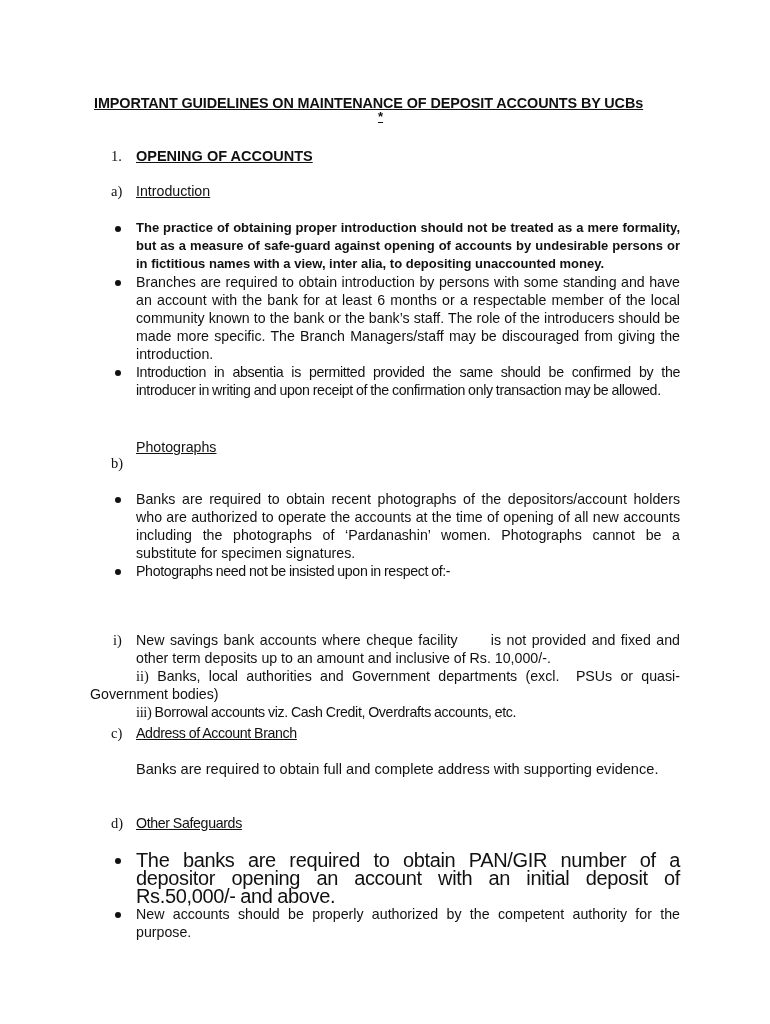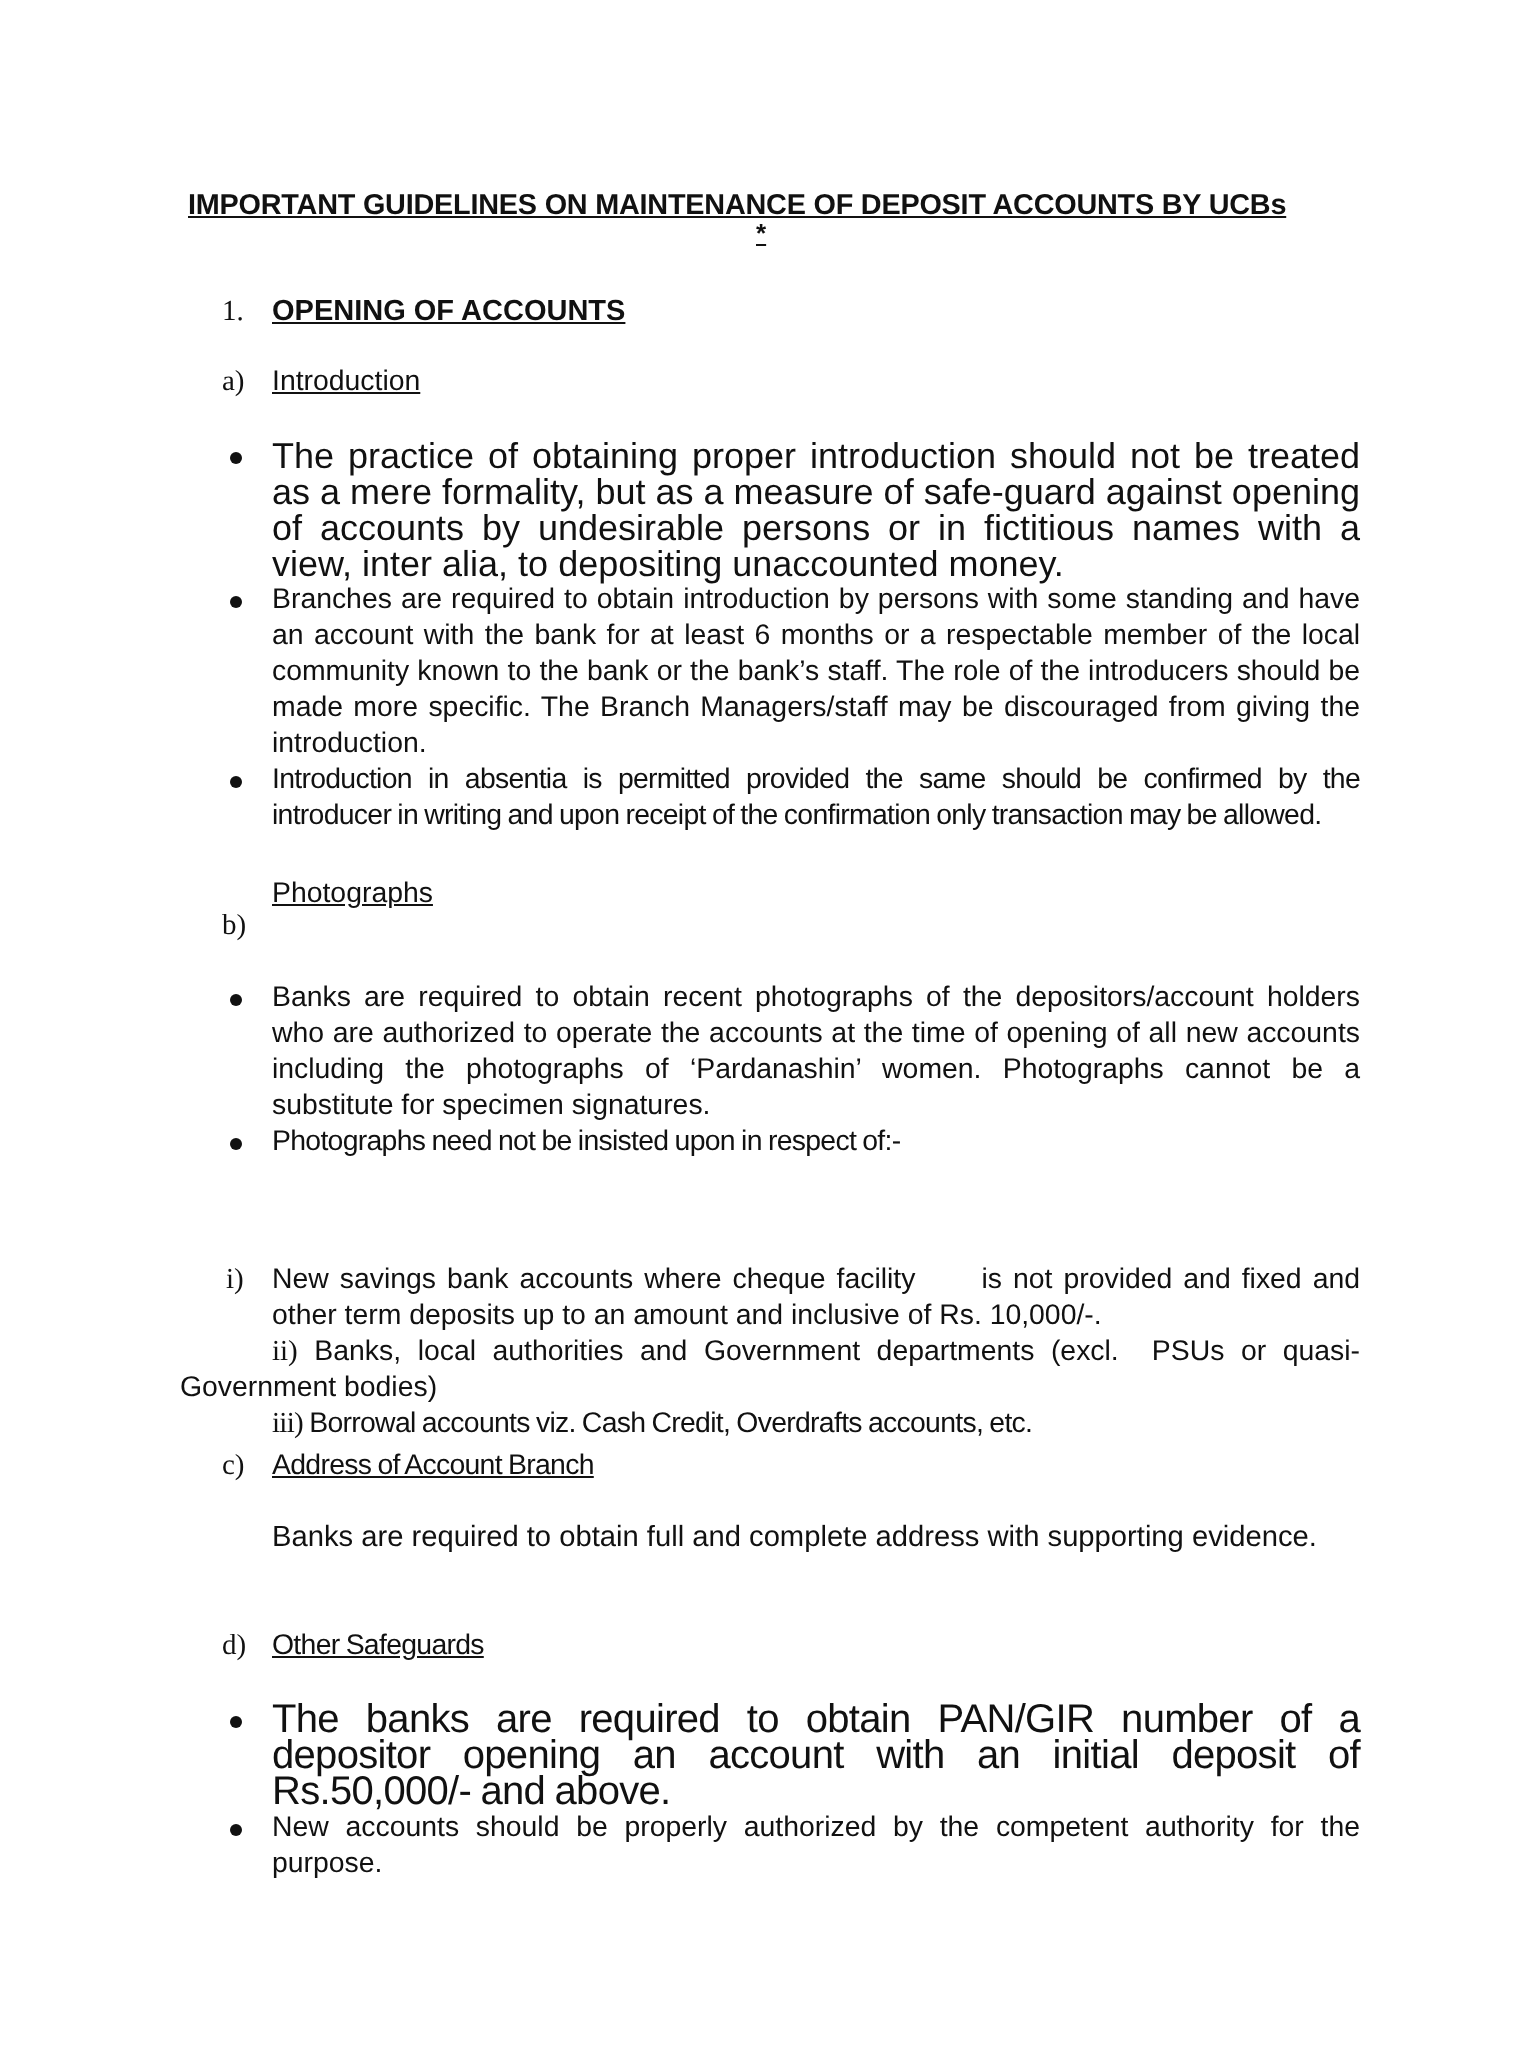--- a/index.html
+++ b/index.html
@@ -132,21 +132,21 @@
   <div class="abs title">IMPORTANT GUIDELINES ON MAINTENANCE OF DEPOSIT ACCOUNTS BY UCBs</div>
   <div class="abs asterisk">*</div>
 
   <div class="abs num section-num">1.</div>
   <div class="abs section-title">OPENING OF ACCOUNTS</div>
 
   <div class="abs num sub-letter" style="top:182px;">a)</div>
   <div class="abs sub-title" style="top:182px;">Introduction</div>
 
   <ul class="abs bullet-list" style="top:219px;">
-    <li class="bullet-item" style="font-size:18px;">
+    <li class="bullet-item" style="font-size:13px;font-weight:bold;">
       <span class="bullet-dot"></span>
       <span>The practice of obtaining proper introduction should not be treated as a mere formality, but as a measure of safe-guard against opening of accounts by undesirable persons or in fictitious names with a view, inter alia, to depositing unaccounted money.</span>
     </li>
     <li class="bullet-item">
       <span class="bullet-dot"></span>
       <span>Branches are required to obtain introduction by persons with some standing and have an account with the bank for at least 6 months or a respectable member of the local community known to the bank or the bank’s staff. The role of the introducers should be made more specific. The Branch Managers/staff may be discouraged from giving the introduction.</span>
     </li>
     <li class="bullet-item condensed">
       <span class="bullet-dot"></span>
       <span>Introduction in absentia is permitted provided the same should be confirmed by the introducer in writing and upon receipt of the confirmation only transaction may be allowed.</span>

